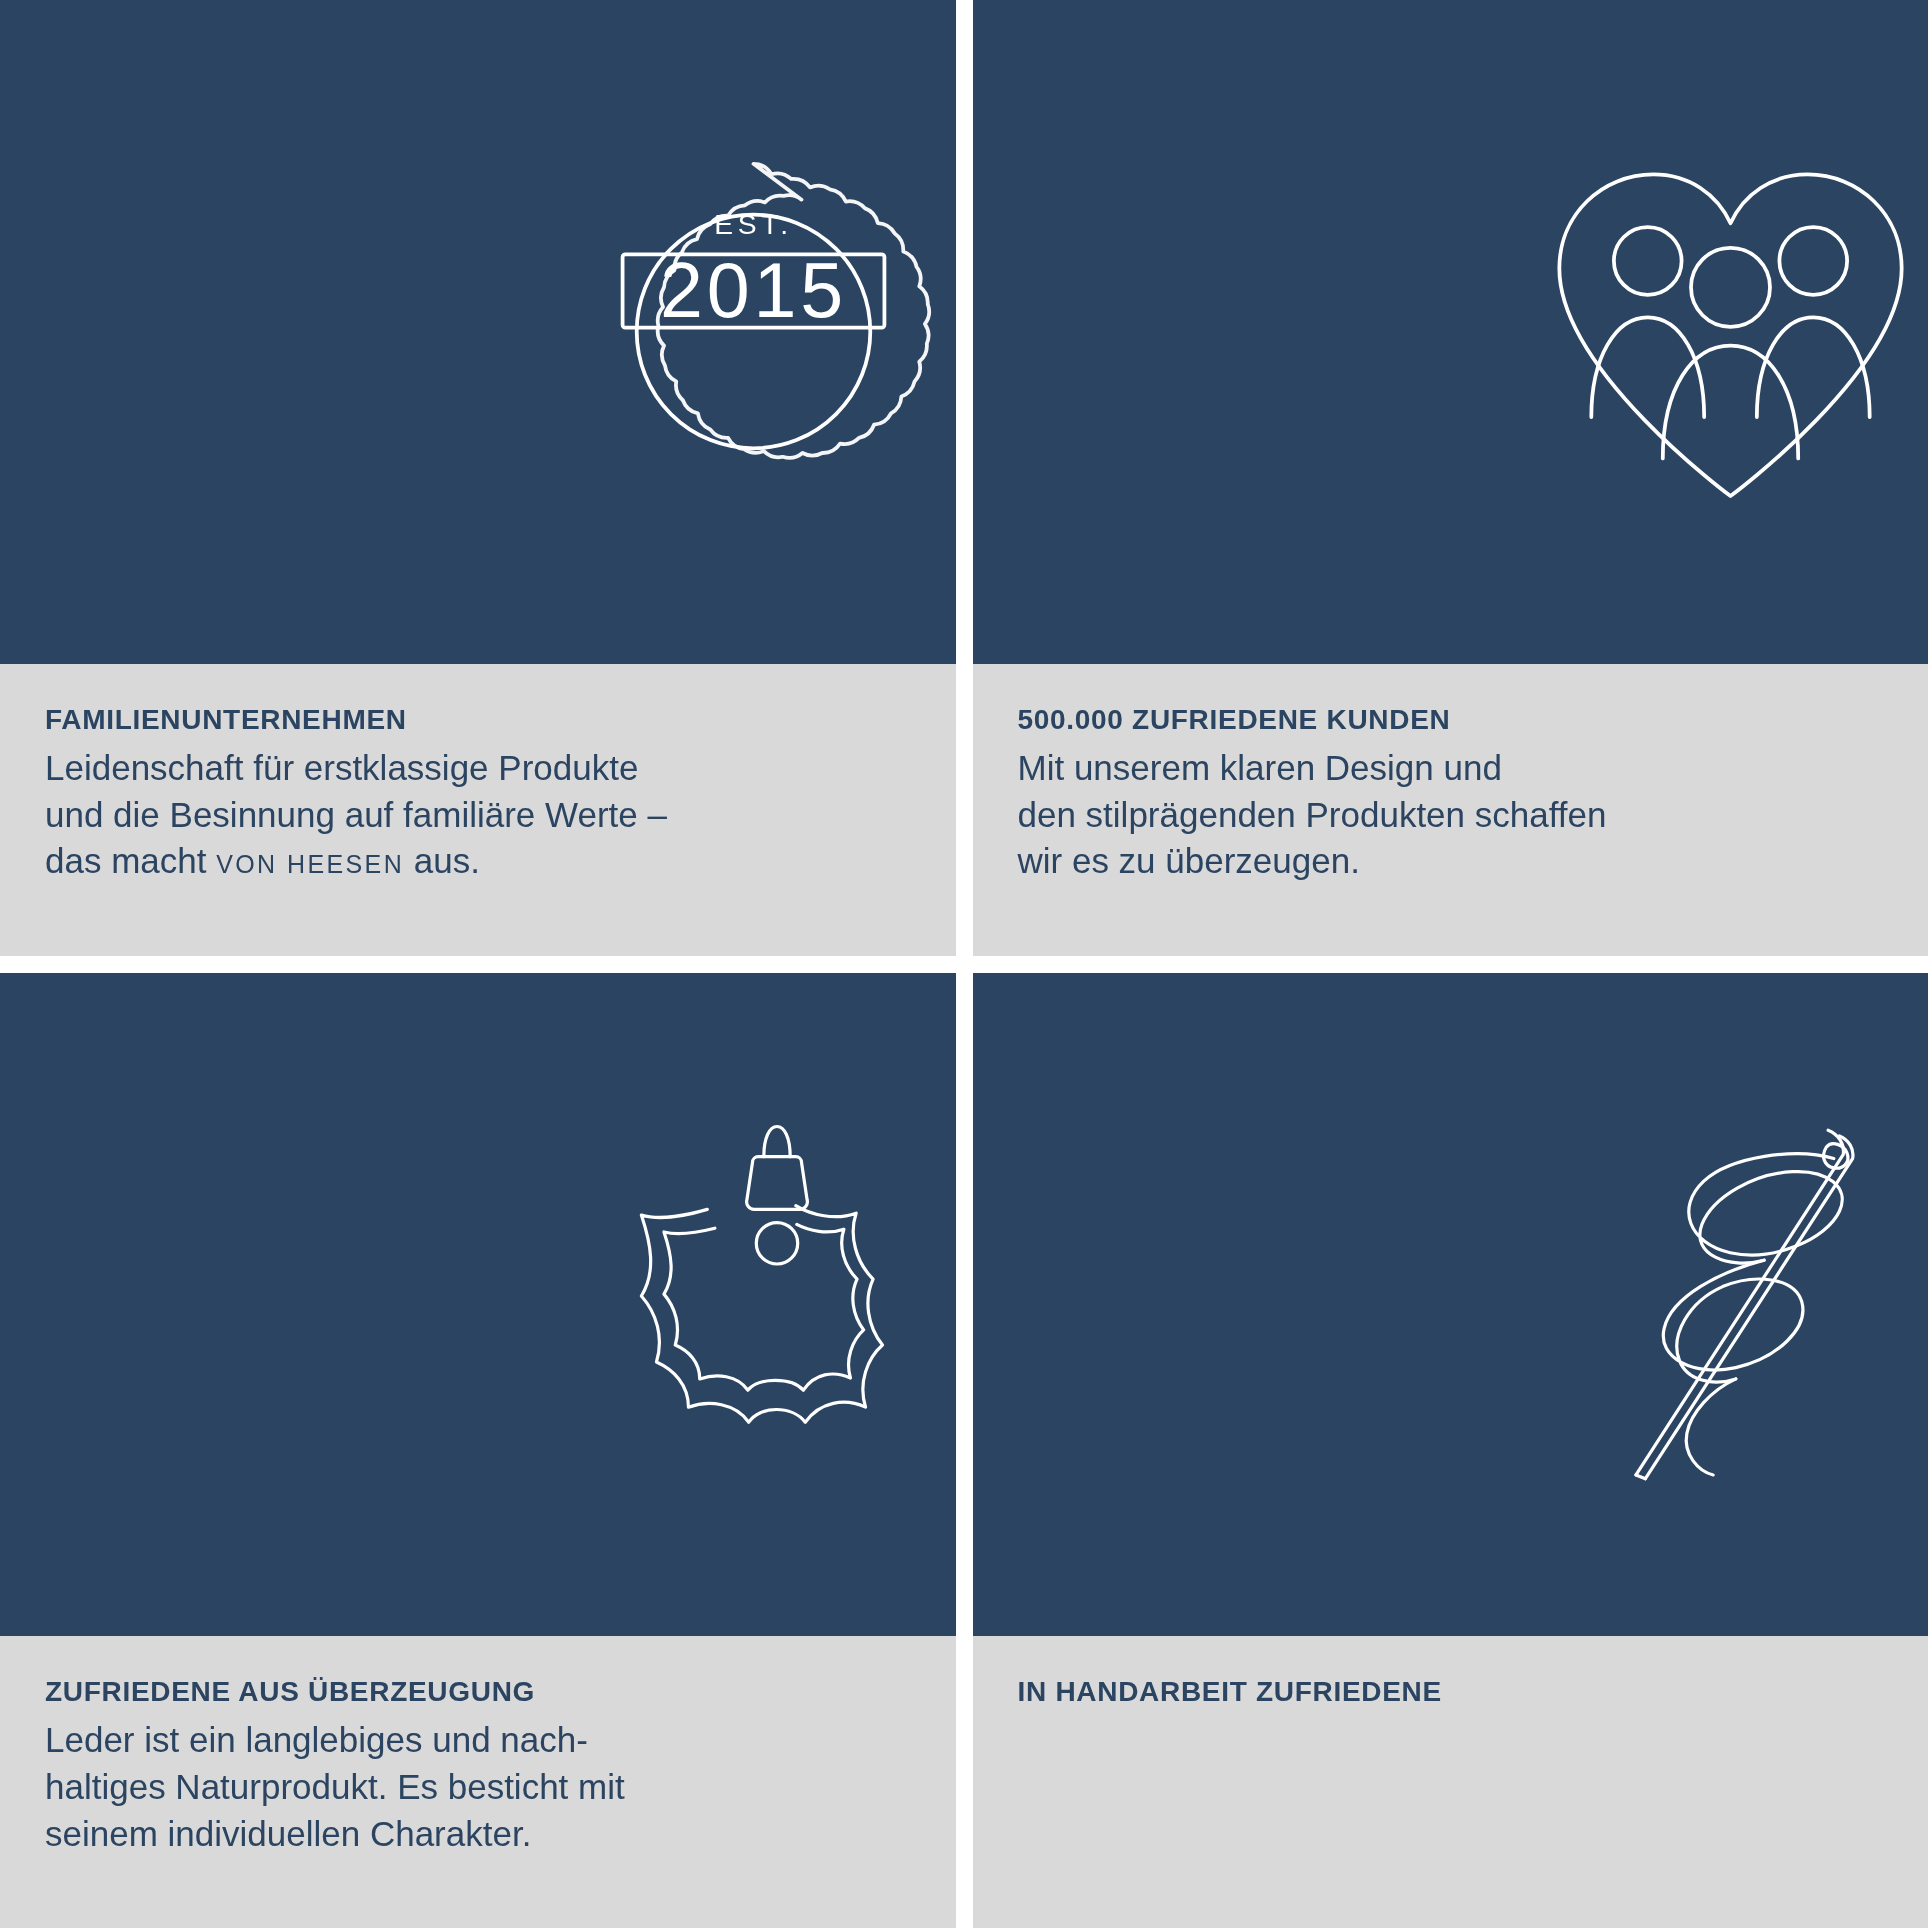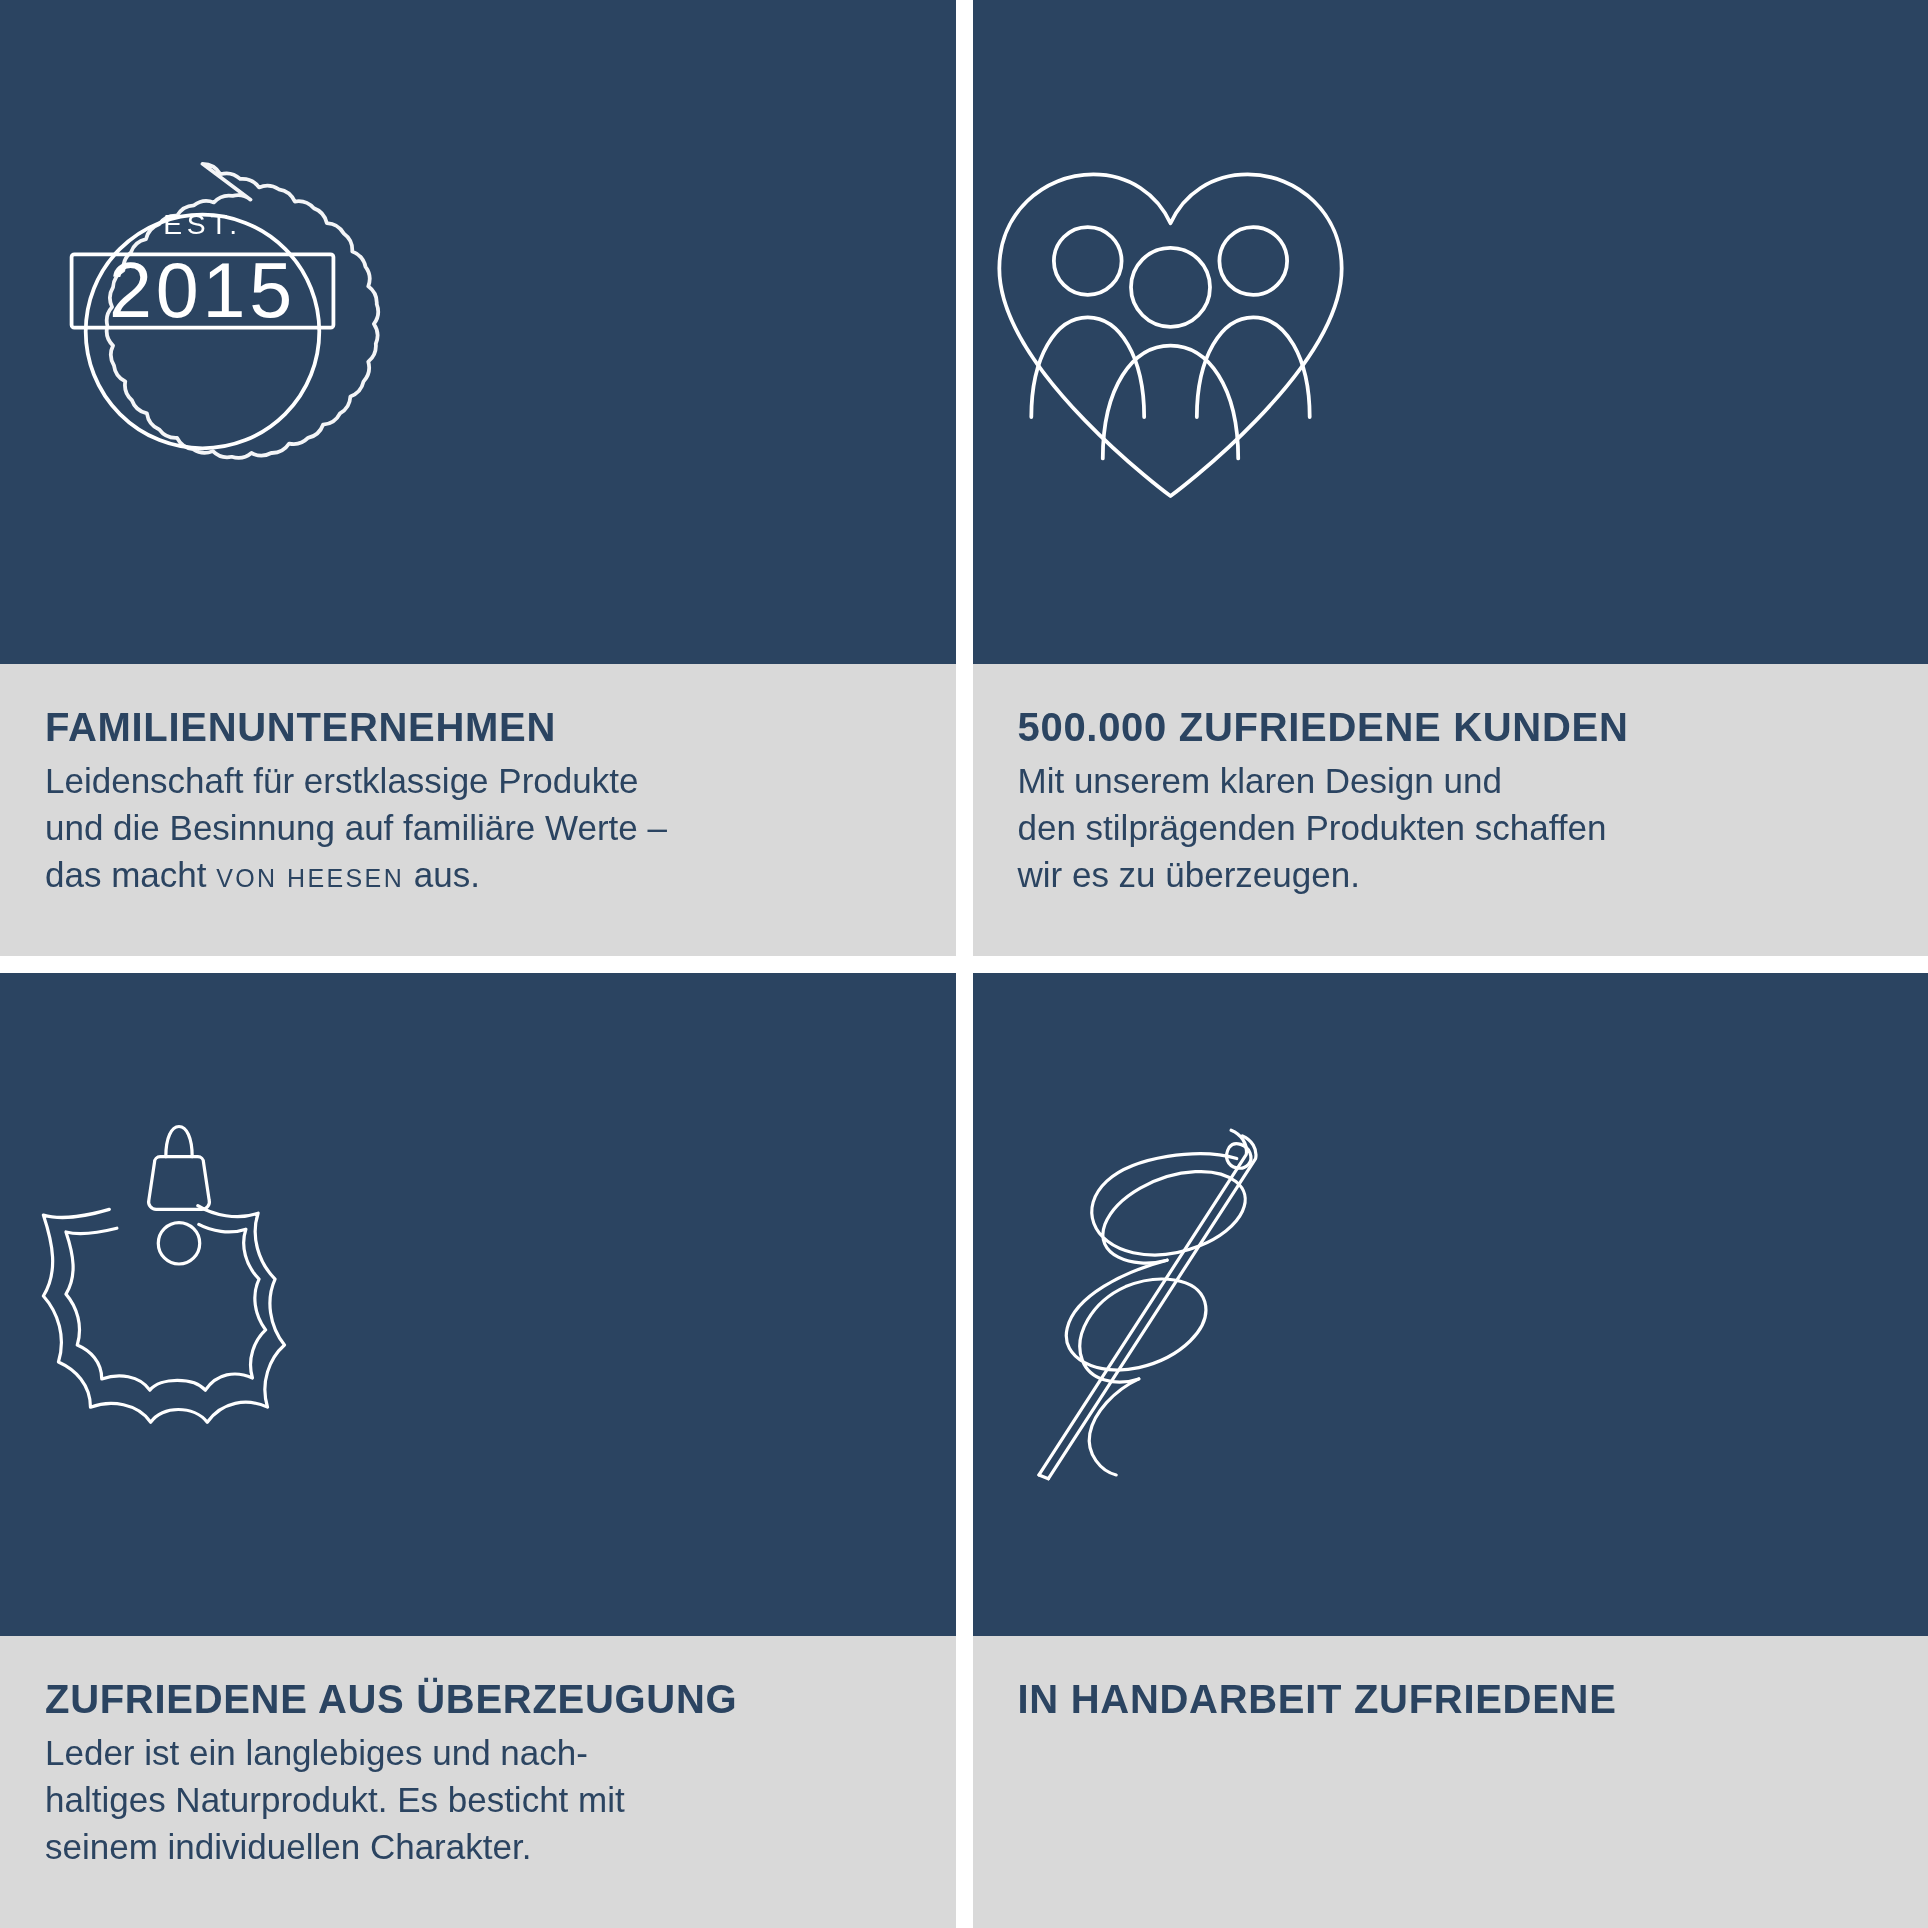--- a/index.html
+++ b/index.html
@@ -22,33 +22,33 @@
   .card {
     display: flex;
     flex-direction: column;
     overflow: hidden;
   }
   .icon-area {
     background: #2b4461;
     flex: 1 1 auto;
     display: flex;
     align-items: center;
-    justify-content: flex-start;
+    justify-content: flex-end;
     min-height: 0;
   }
   .text-area {
     background: #d9d9d9;
     padding: 41px 45px 38px 45px;
     flex: 0 0 auto;
   }
   .card-r1 .text-area { height: 292px; }
   .card-r2 .text-area { height: 292px; }
   .card-title {
     color: #2b4461;
-    font-size: 40px;
+    font-size: 28px;
     font-weight: bold;
     letter-spacing: 0.7px;
     margin-bottom: 9.4px;
     line-height: 1.1;
     white-space: pre;
   }
   .card-body {
     color: #2b4461;
     font-size: 35px;
     line-height: 1.34;

